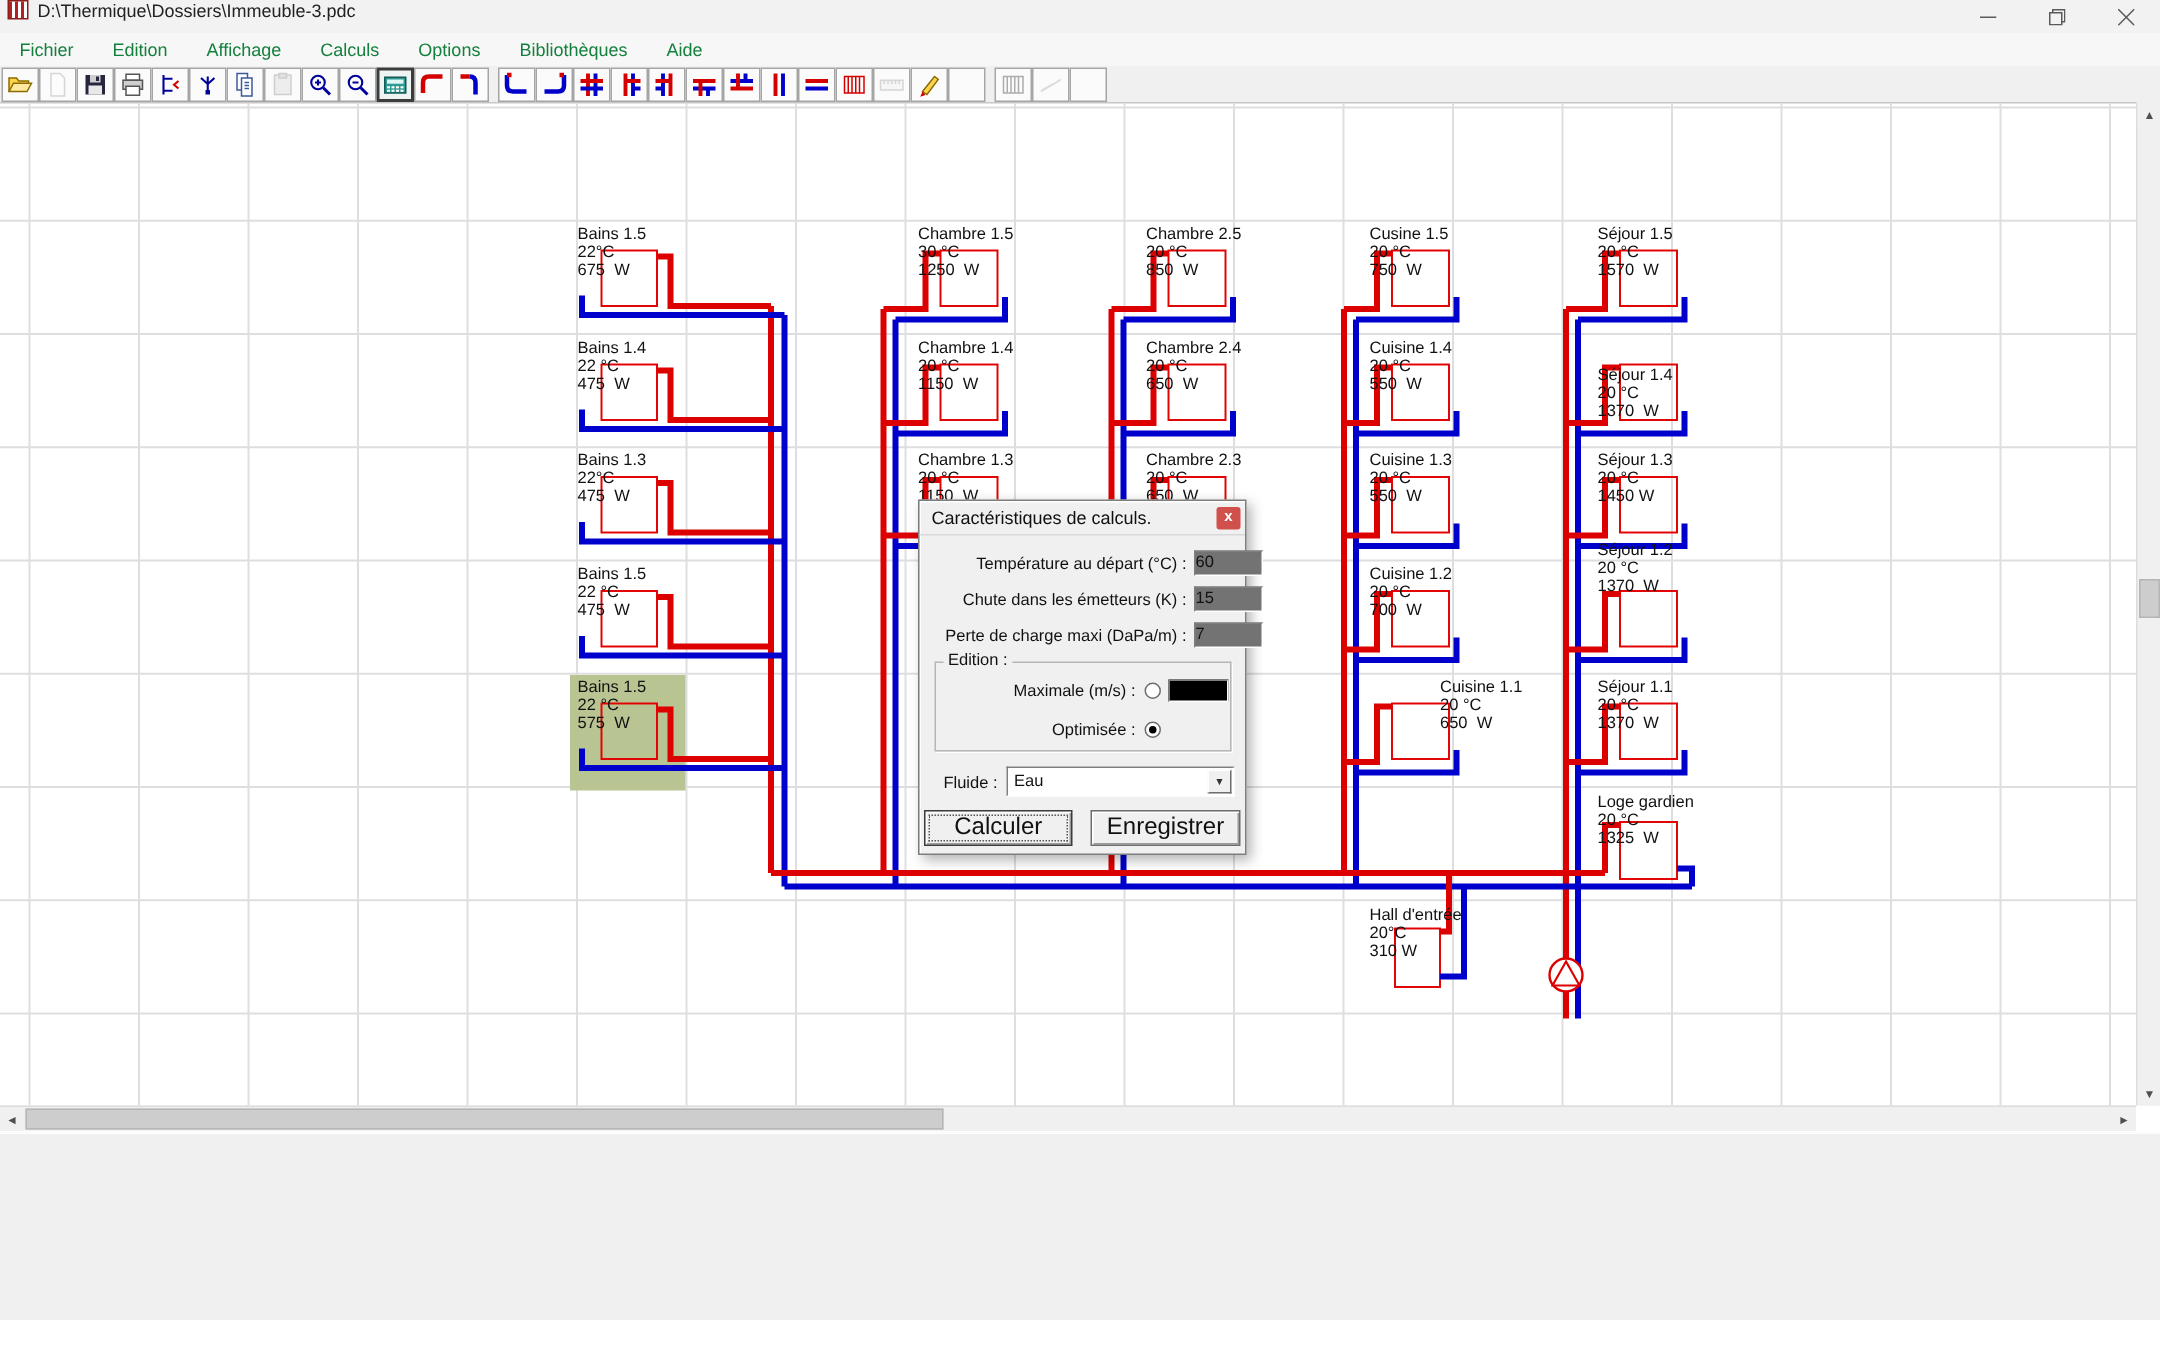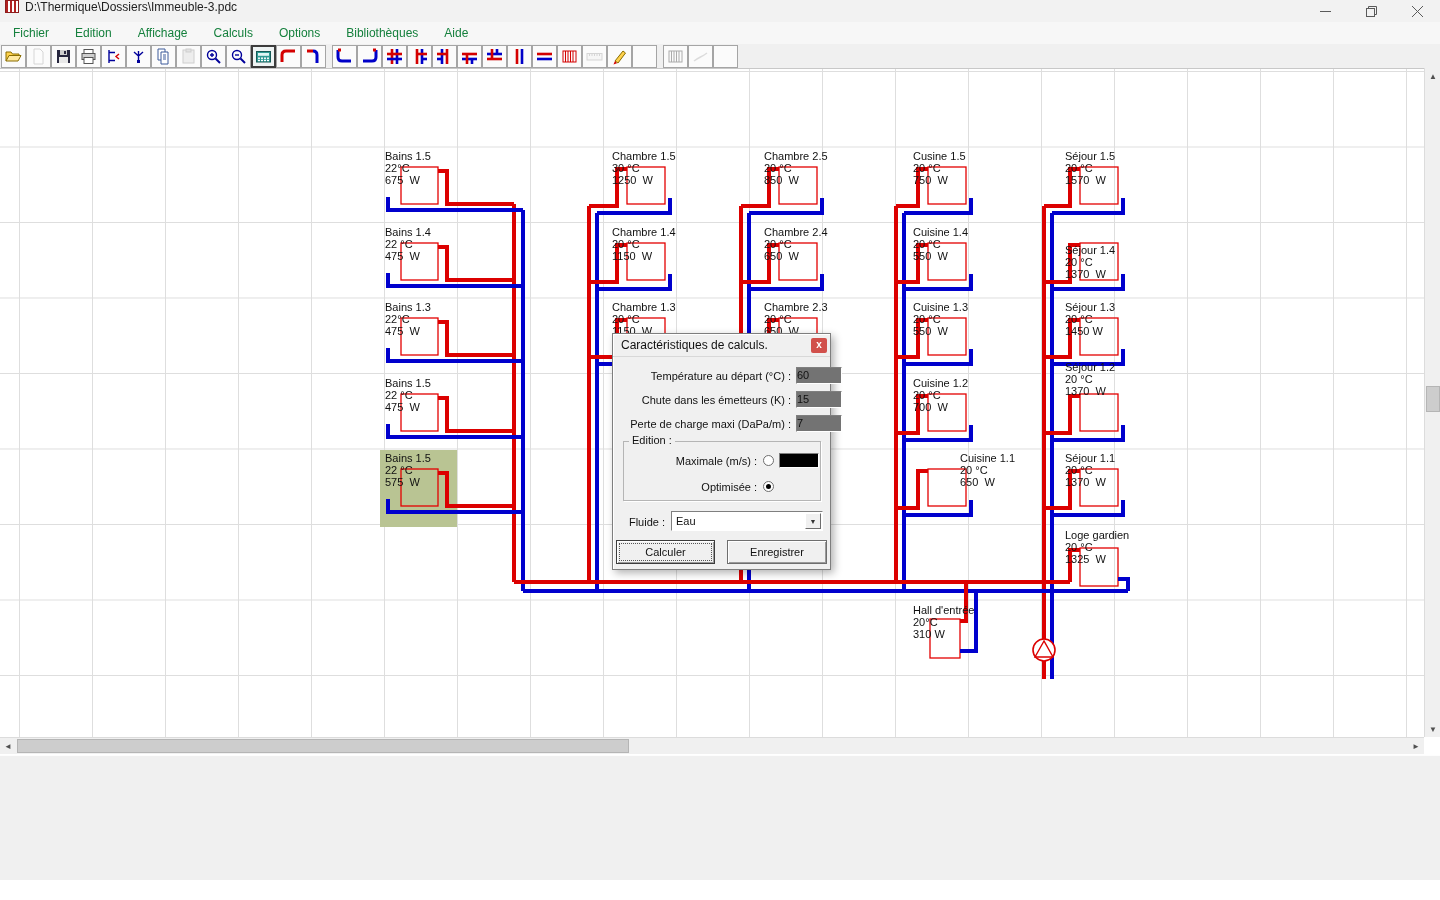--- a/index.html
+++ b/index.html
@@ -70,21 +70,21 @@
   .swatch { position:absolute; width:40px; height:15px; background:#000;
     border:1px solid; border-color:#7f7f7f #fff #fff #7f7f7f; }
   .combo { position:absolute; height:20px; background:#fff;
     border:1px solid; border-color:#7f7f7f #fff #fff #7f7f7f; }
   .combo .val { position:absolute; left:4px; top:3px; }
   .combo .drop { position:absolute; right:1px; top:1px; bottom:1px; width:16px; background:#f0f0f0;
     border:1px solid; border-color:#fff #6e6e6e #6e6e6e #fff; font-size:7px; color:#333;
     display:flex; align-items:center; justify-content:center; }
   .btn3d { position:absolute; height:24px; background:#f0f0f0; text-align:center;
     border:1px solid #6e6e6e; box-shadow:1px 1px 0 #fff inset, -1px -1px 0 #9a9a9a inset;
-    font-size:11px; line-height:22px; }
+    font-size:16px; line-height:22px; }
   .btn-default { outline:1px dotted #555; outline-offset:-4px; border:1px solid #3c3c3c; }
 
   
   .panel { position:absolute; left:0; top:755px; width:1440px; height:125px; background:#f0f0f0;
     border-top:1px solid #fdfdfd; font-size:11px; color:#111; }
 
   
   .statusbar { position:absolute; left:0; top:880px; width:1440px; height:20px; background:#f0f0f0;
     border-top:1px solid #cfcfcf; font-size:11px; color:#222; line-height:19px; padding-left:5px; }
 </style>

